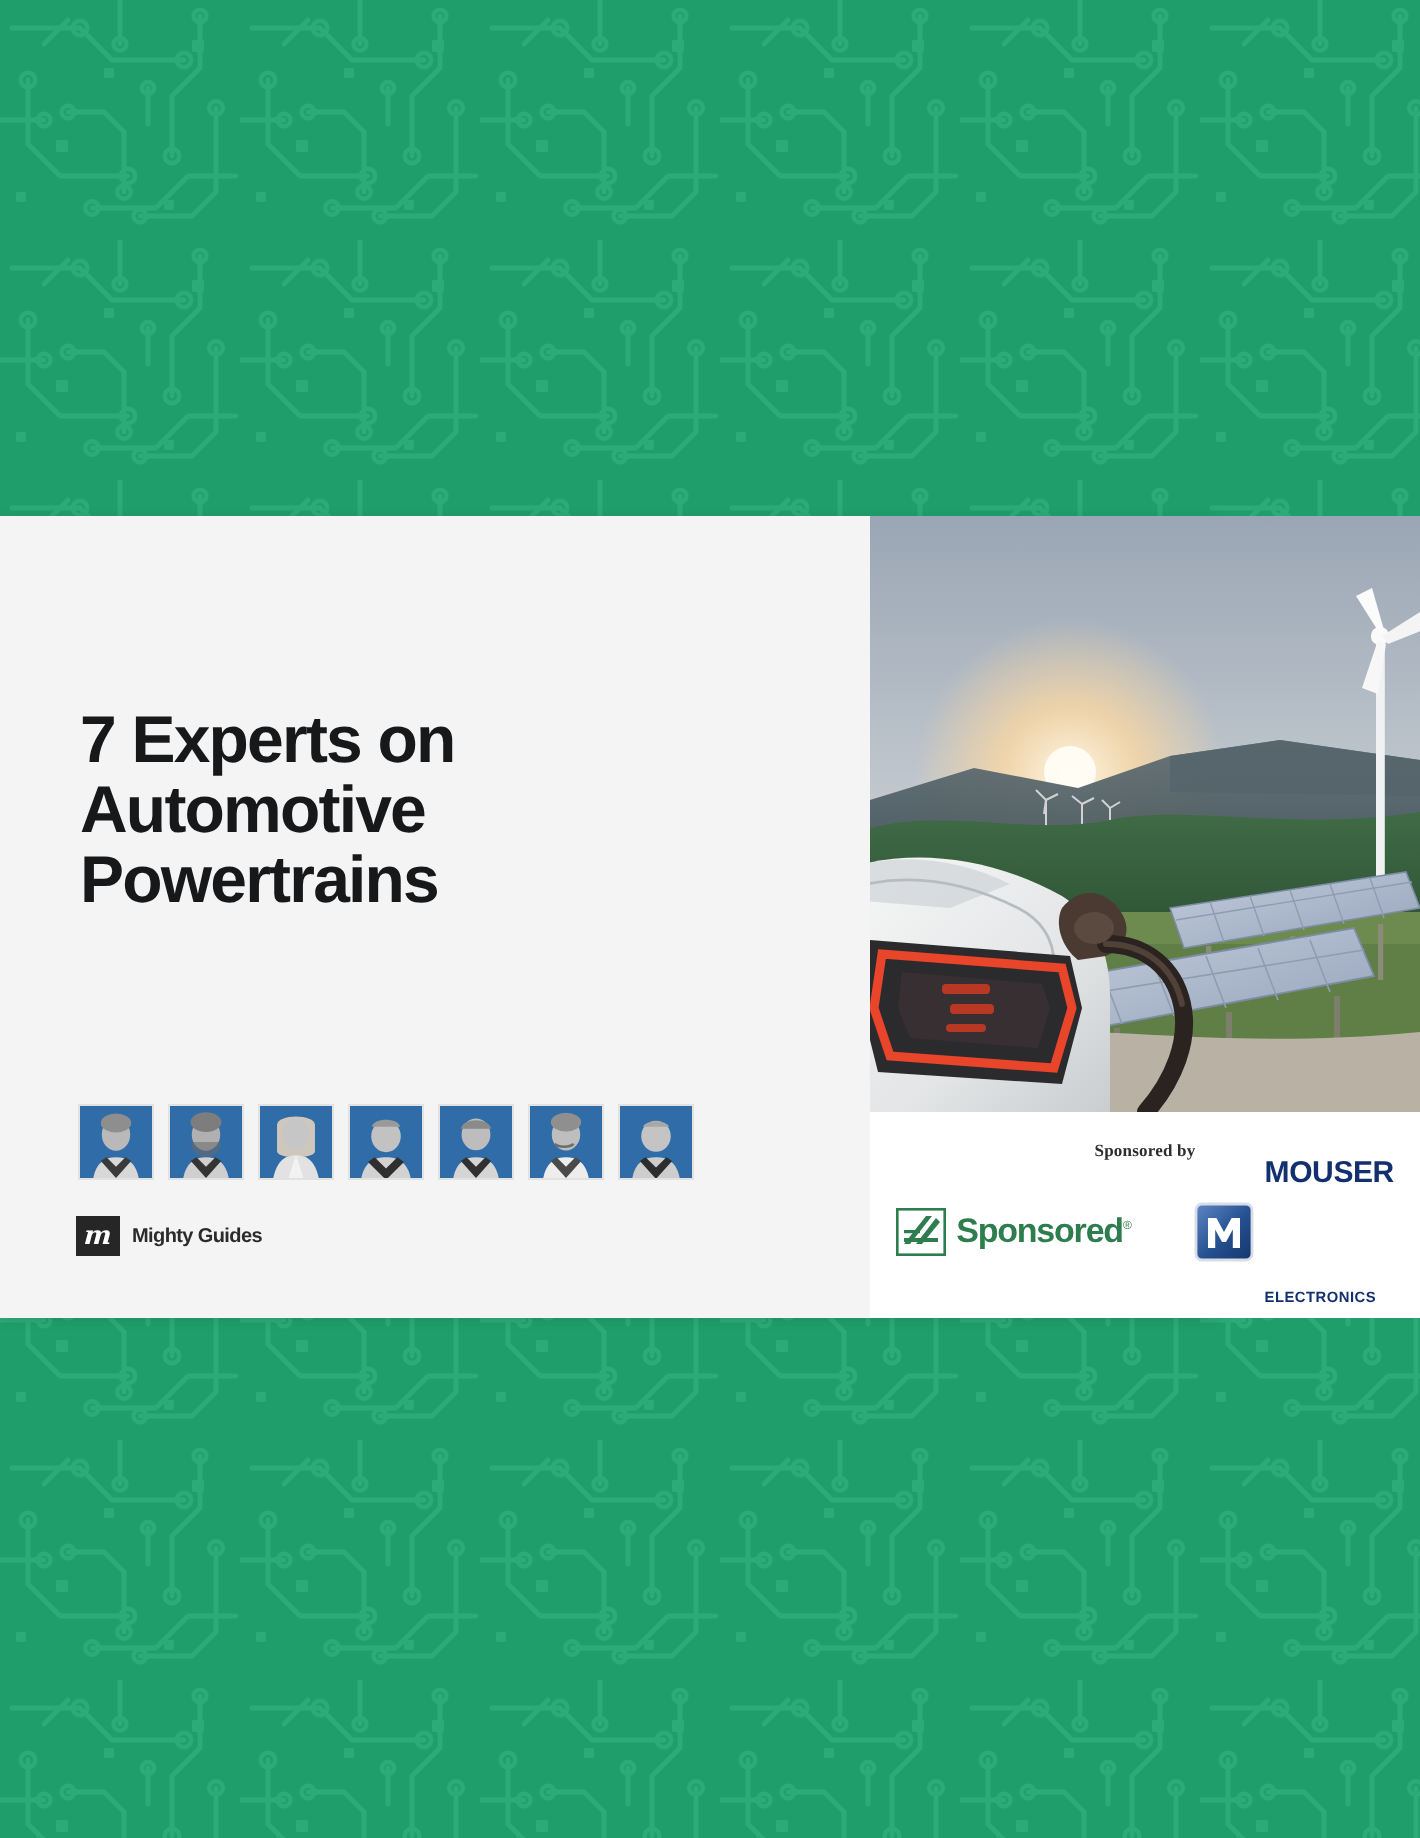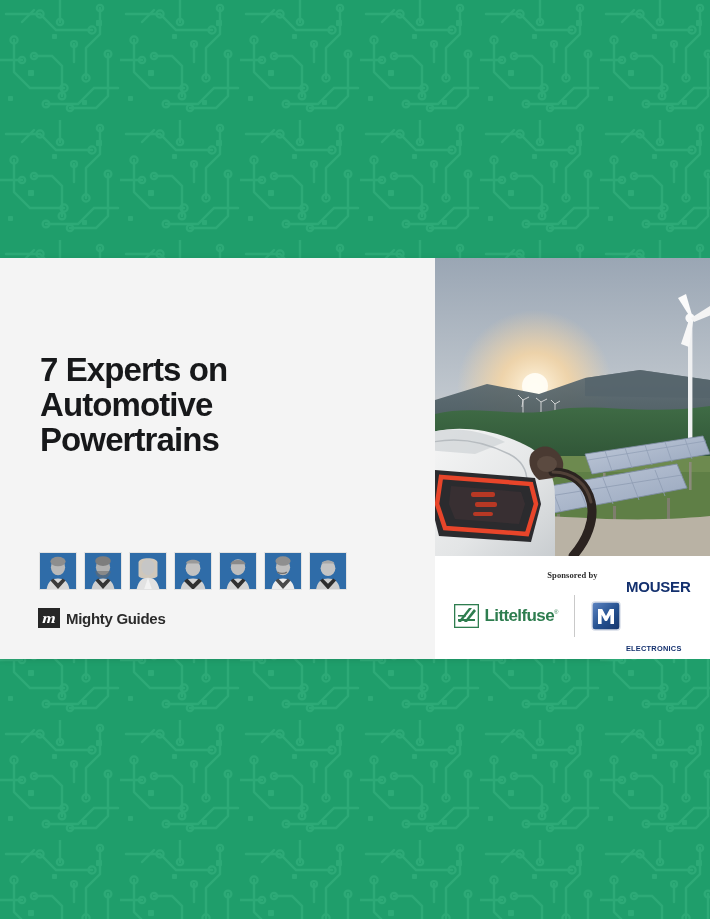--- a/index.html
+++ b/index.html
@@ -104,21 +104,21 @@
     color: #ffffff;
     font-family: "DejaVu Serif", serif;
     font-style: italic;
     font-weight: 700;
     font-size: 13px;
     line-height: 1;
     transform: skewX(-4deg);
   }
   .mg-word {
     font-family: "Liberation Sans", sans-serif;
-    font-size: 15px;
+    font-size: 10px;
     font-weight: 600;
     letter-spacing: -0.3px;
     color: #2b2b2b;
   }
 
   
   .cover-right {
     position: relative;
     width: 275px;
     height: 401px;
@@ -488,21 +488,21 @@
             <div class="lf-logo">
               <span class="lf-mark">
                 <svg viewBox="0 0 25 24" xmlns="http://www.w3.org/2000/svg">
                   <rect x="0.5" y="0.5" width="24" height="23" fill="#ffffff" stroke="#2e7d4f" stroke-width="1.6"></rect>
                   <path d="M4 18 L15 4 L18 4 L7 18 Z" fill="#2e7d4f"></path>
                   <path d="M10 18 L20 5 L22 7 L13 18 Z" fill="#2e7d4f"></path>
                   <rect x="4" y="15" width="17" height="2" fill="#2e7d4f"></rect>
                   <rect x="4" y="11" width="8" height="1.6" fill="#2e7d4f"></rect>
                 </svg>
               </span>
-              <span class="lf-word"><span>Littelfuse</span><span class="lf-reg">®</span></span>
+              <span class="lf-word"><span>Sponsored</span><span class="lf-reg">®</span></span>
             </div>
           </div>
 
           <div class="sponsor-divider"></div>
 
           <div class="sponsor-slot">
             <div class="ms-logo">
               <span class="ms-mark">
                 <svg viewBox="0 0 30 30" xmlns="http://www.w3.org/2000/svg">
                   <defs>

